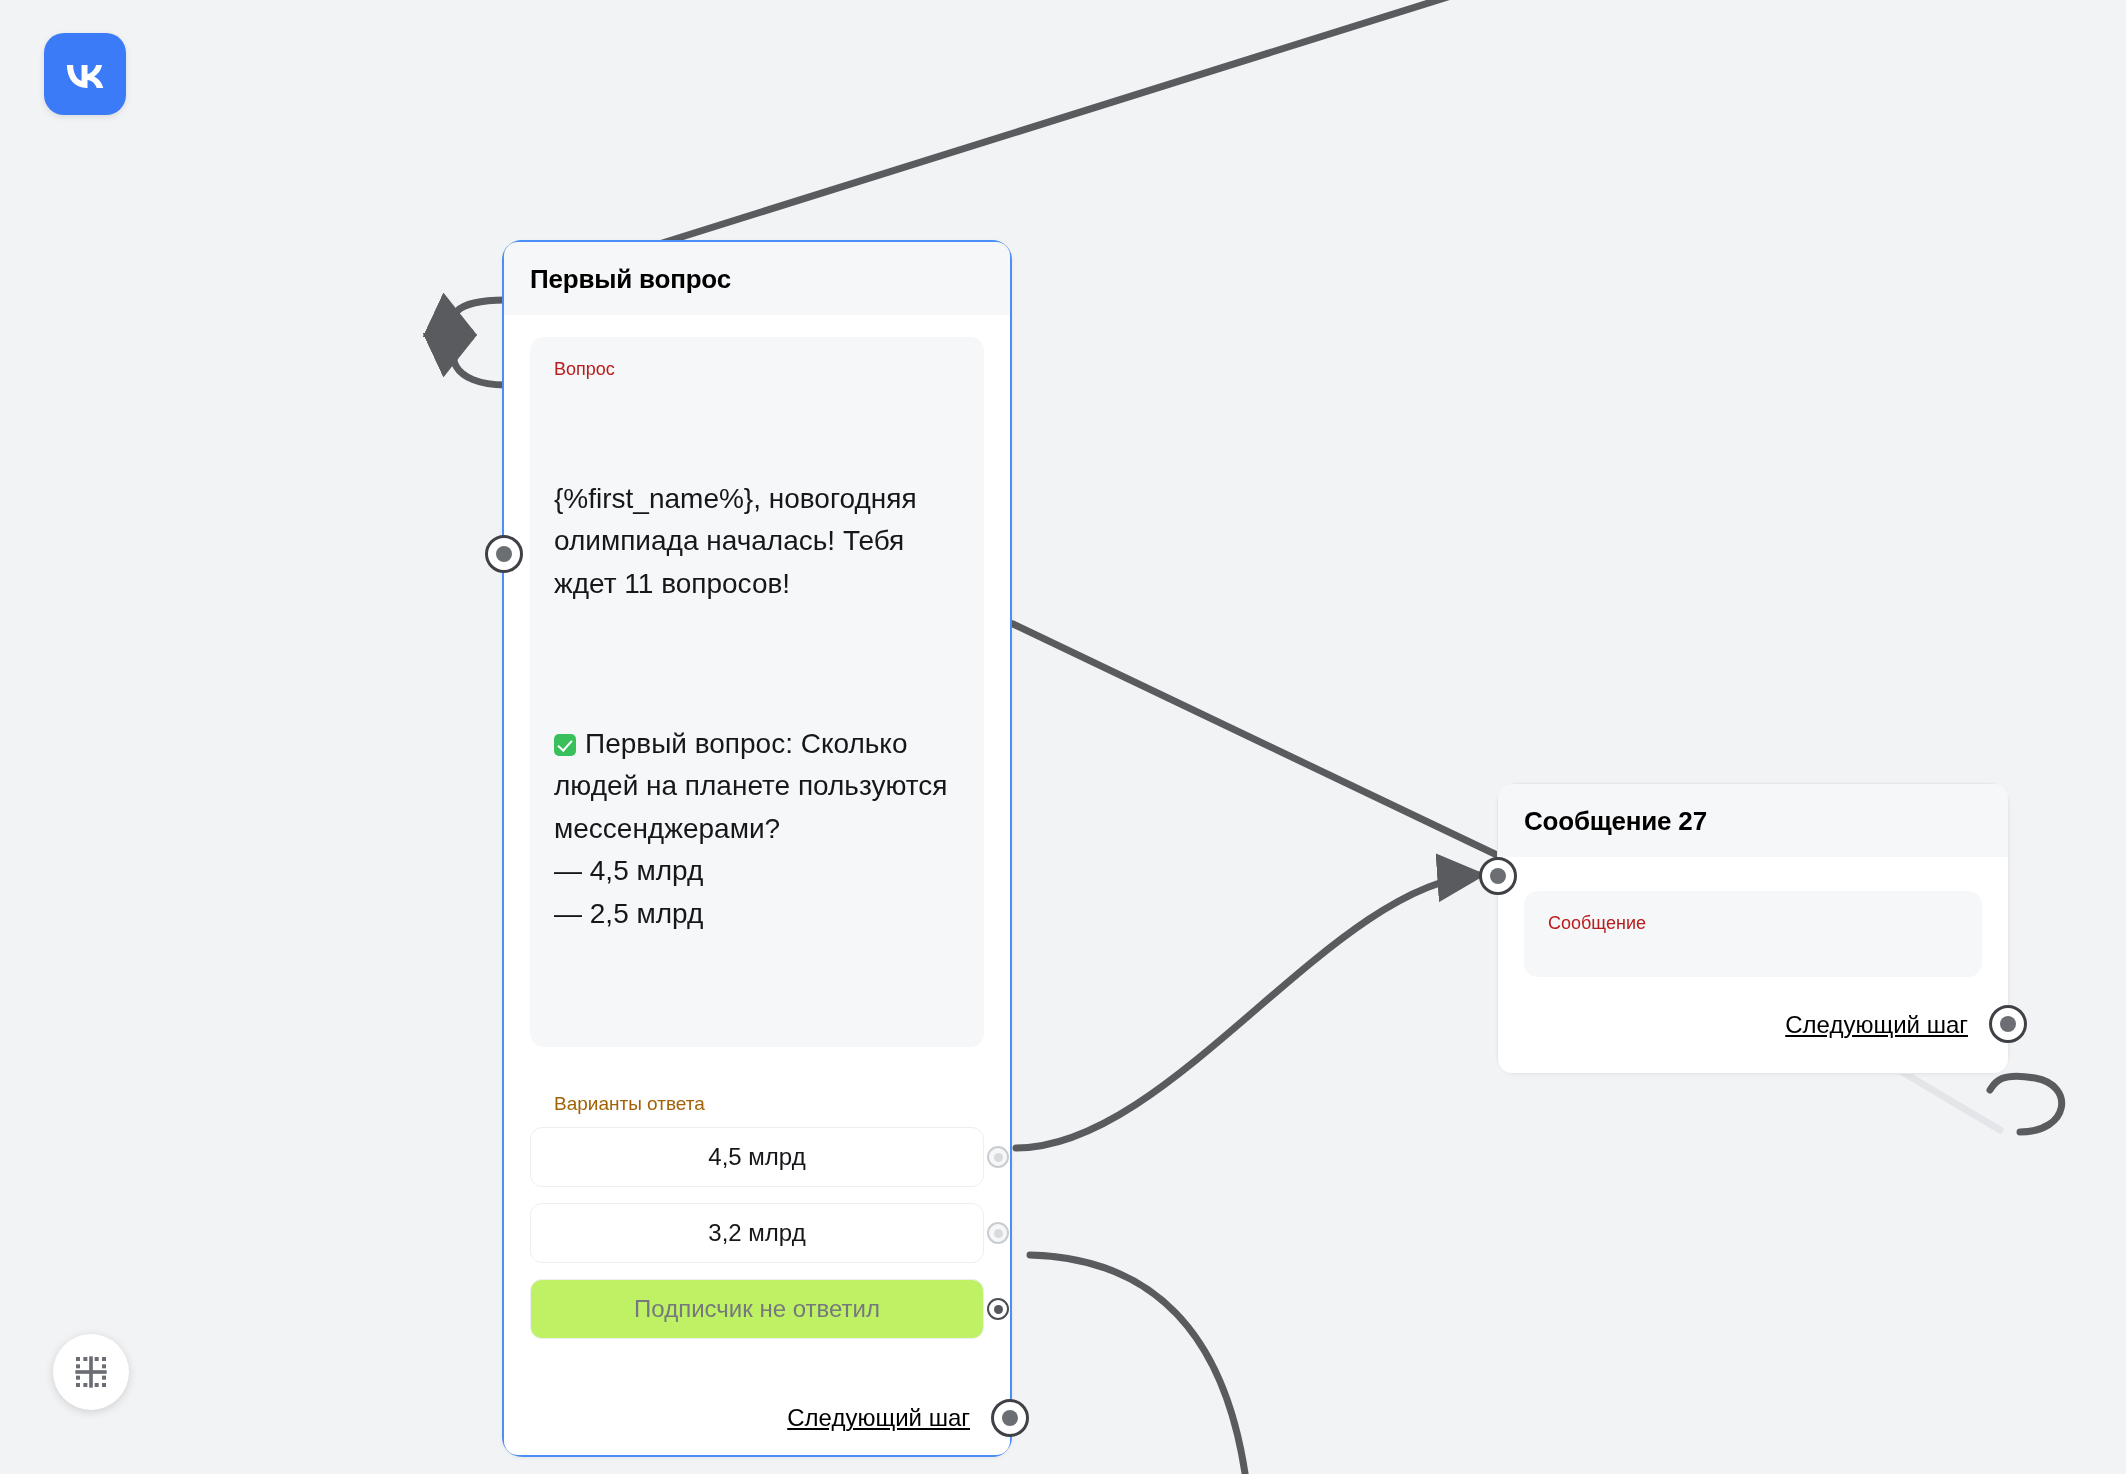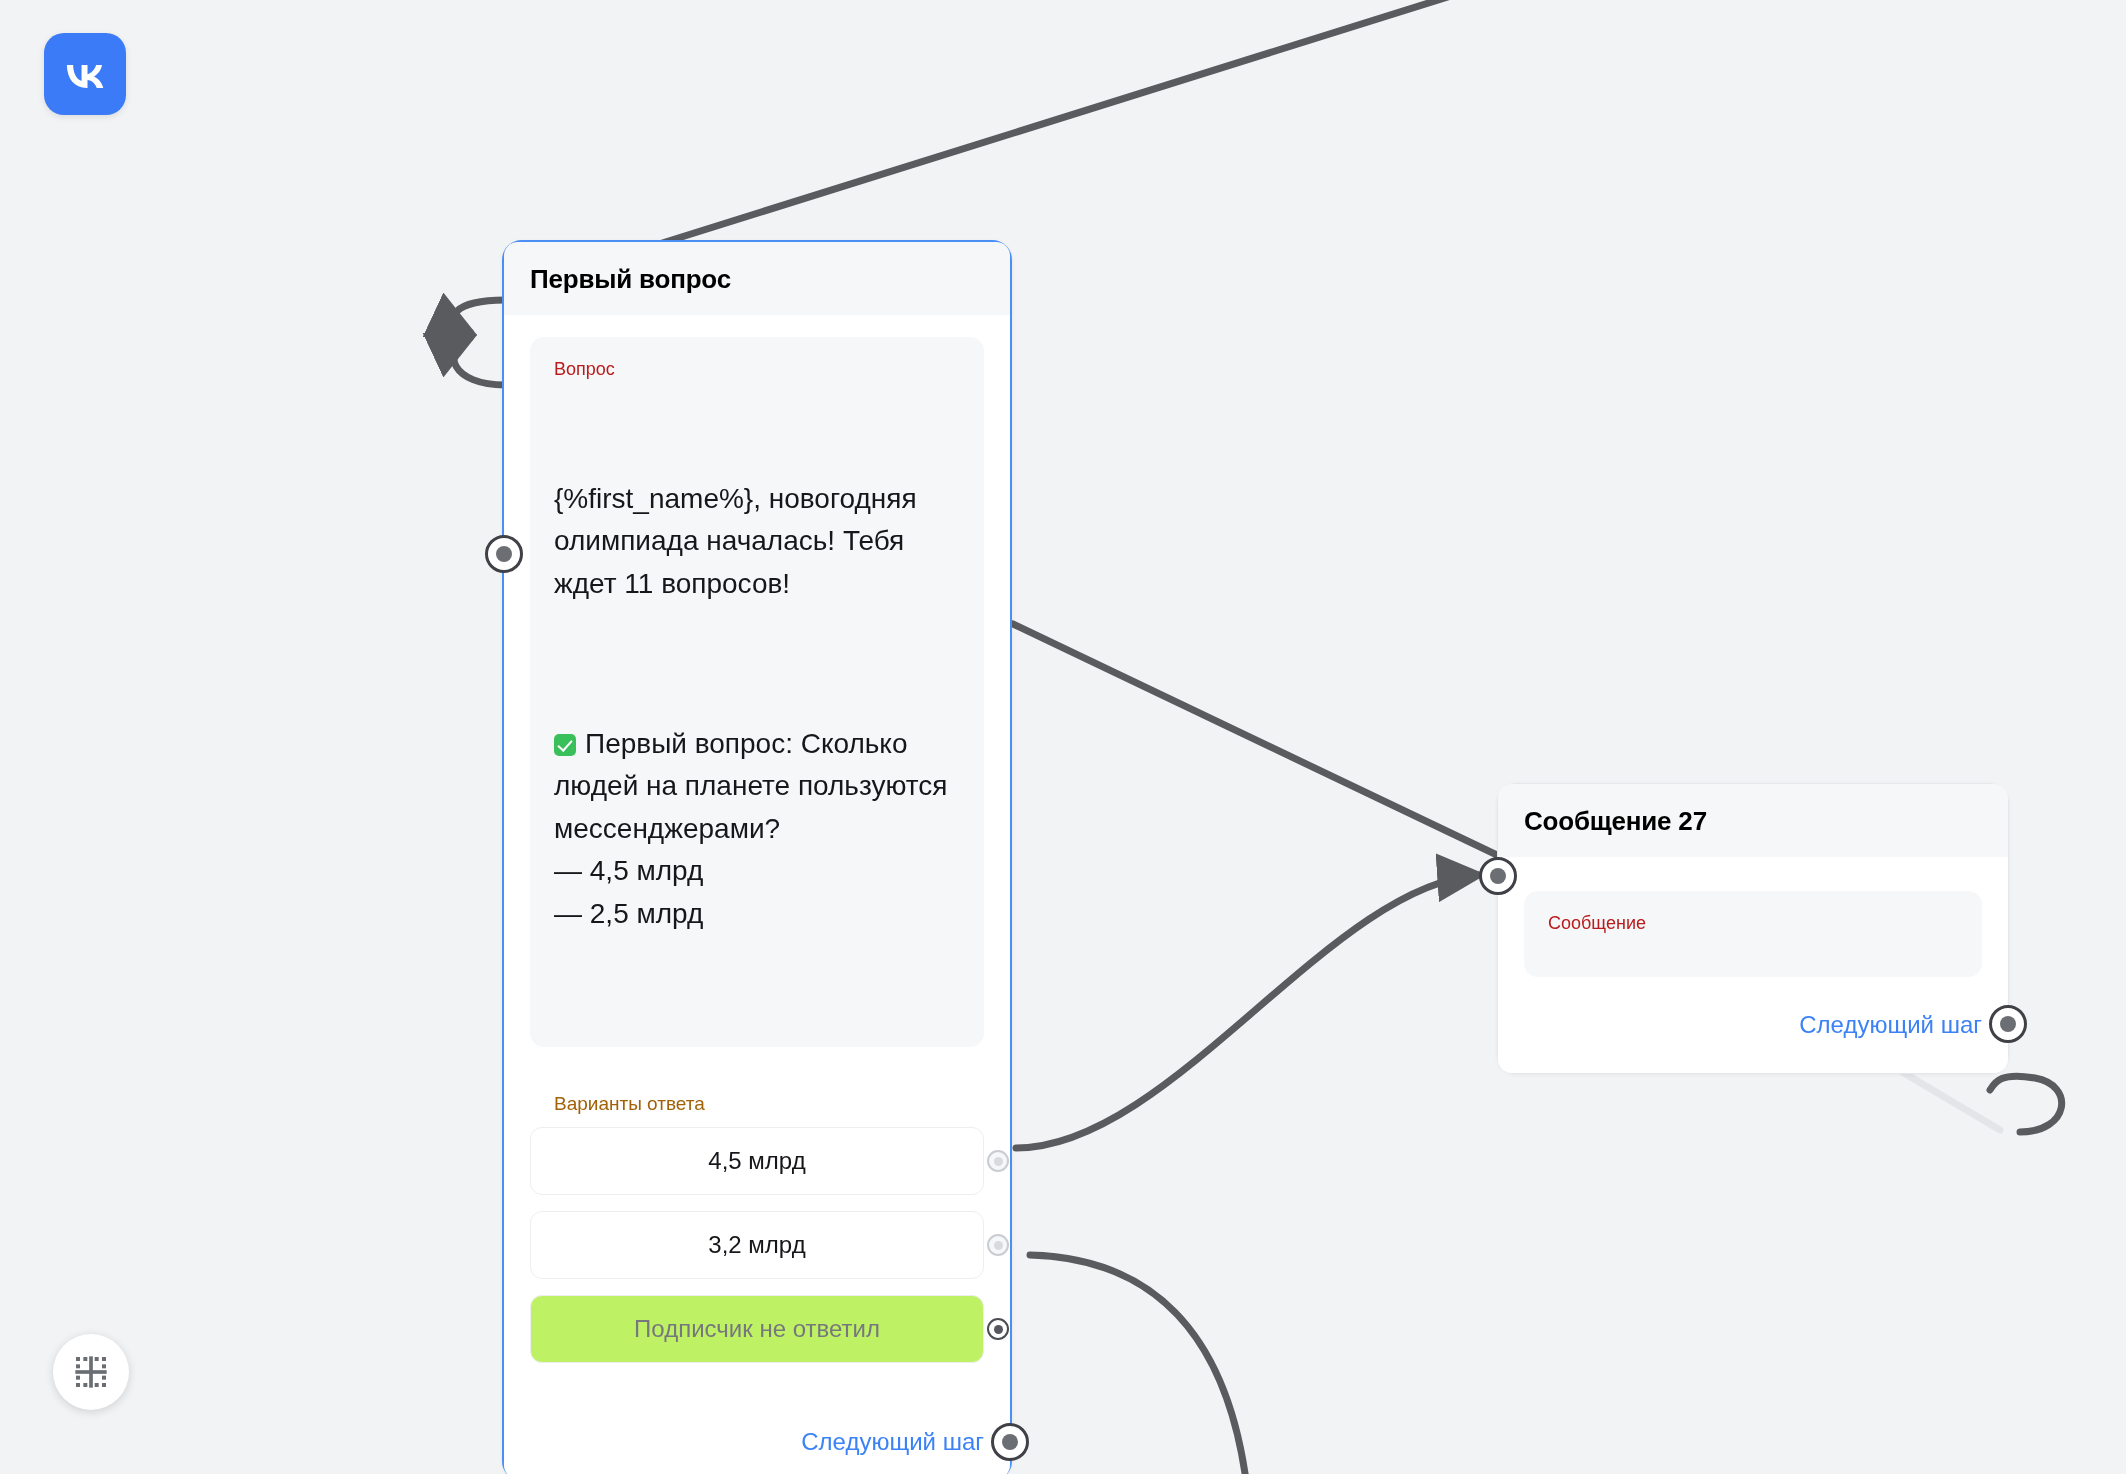--- a/index.html
+++ b/index.html
@@ -142,21 +142,21 @@
     padding: 0 0 26px 0;
   }
   .variants-label {
     font-size: 19px;
     color: #a16207;
     margin: 0 0 12px 24px;
     line-height: 1.2;
   }
   .variant {
     position: relative;
-    height: 68px;
+    height: 60px;
     border-radius: 12px;
     background: #ffffff;
     border: 1px solid #eceef0;
     box-sizing: border-box;
     display: flex;
     align-items: center;
     justify-content: center;
     margin-bottom: 16px;
     cursor: pointer;
   }
@@ -204,22 +204,23 @@
   .next-step {
     display: flex;
     align-items: center;
     justify-content: flex-end;
     padding: 0 26px 0 26px;
     height: 74px;
     box-sizing: border-box;
   }
   .next-step-label {
     font-size: 24px;
-    color: #3b82f6;
-    margin-right: 0px;
+    color: #000000;
+    margin-right: 14px;
+    text-decoration: underline;
   }
 
   
   .port {
     position: absolute;
     width: 38px;
     height: 38px;
     border-radius: 50%;
     background: #ffffff;
     border: 3px solid #3f4146;

